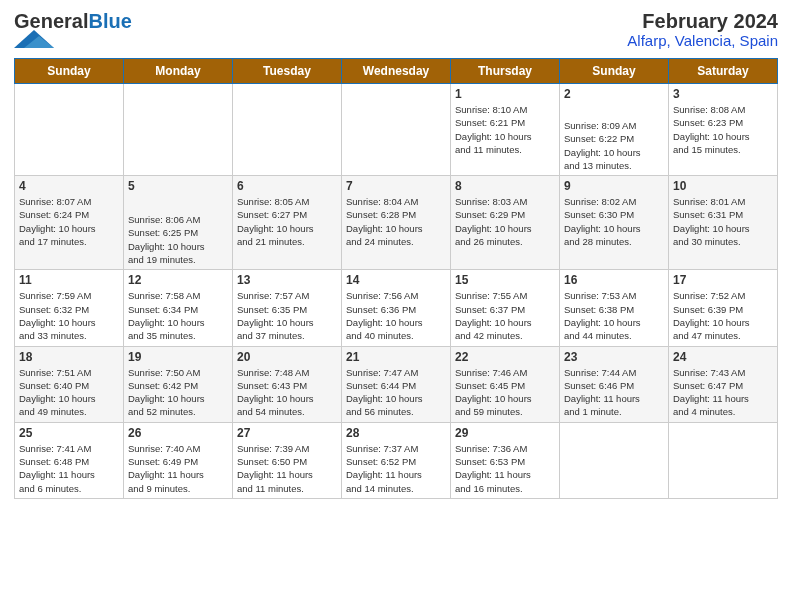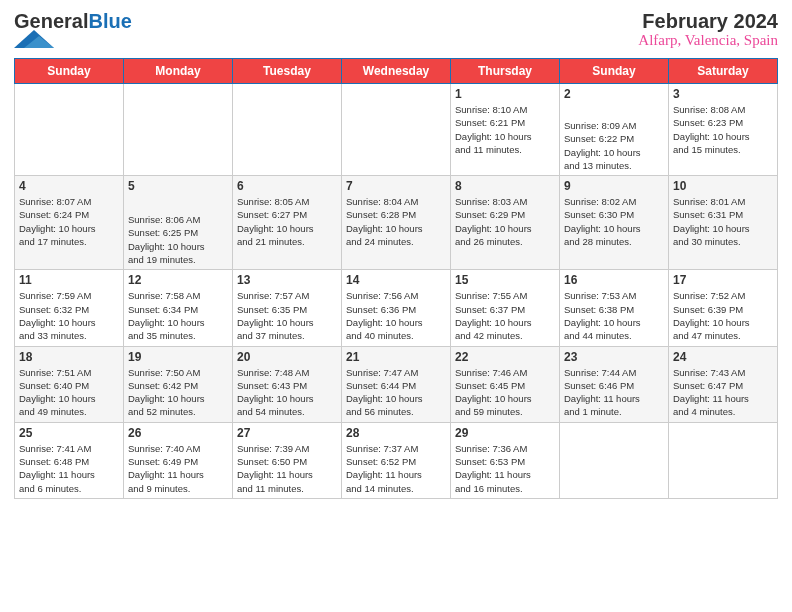--- a/index.html
+++ b/index.html
@@ -29,30 +29,29 @@
       text-align: right;
     }
     .main-title {
       font-size: 20px;
       font-weight: bold;
       color: #333;
       line-height: 1.1;
     }
     .subtitle {
       font-size: 15px;
-      color: #ec4899;
-      font-family: Liberation Serif, serif;
+      color: #1d4ed8;
     }
     .calendar {
       width: 100%;
       border-collapse: collapse;
       border: 1px solid #ccc;
     }
     .calendar th {
-      background-color: #ef4444;
+      background-color: #a16207;
       color: #fff;
       font-size: 12px;
       font-weight: bold;
       text-align: center;
       padding: 5px 4px;
       border: 1px solid #1a6fb5;
     }
     .calendar td {
       vertical-align: top;
       border: 1px solid #ccc;

